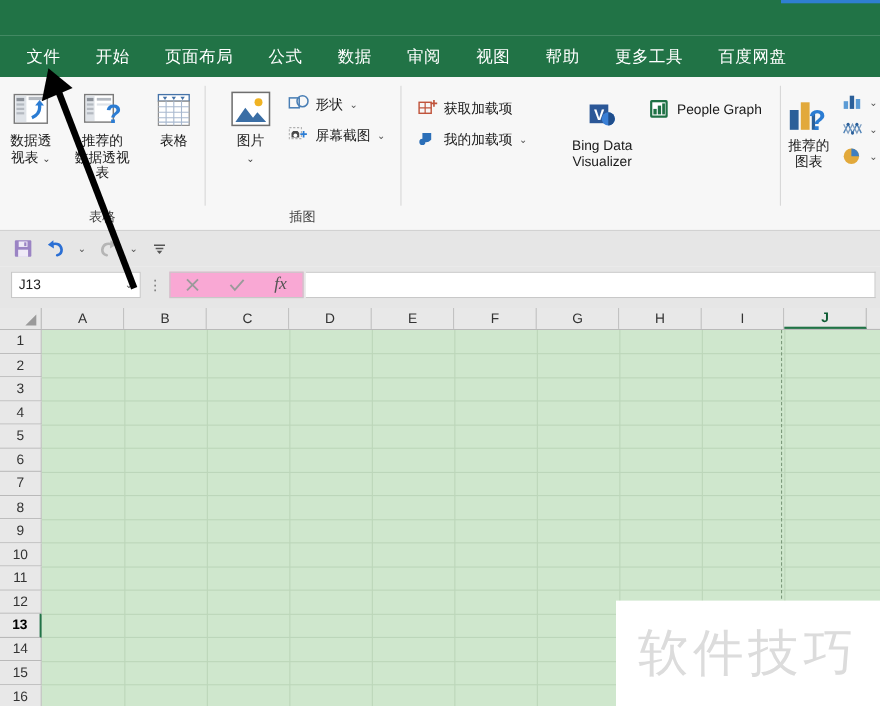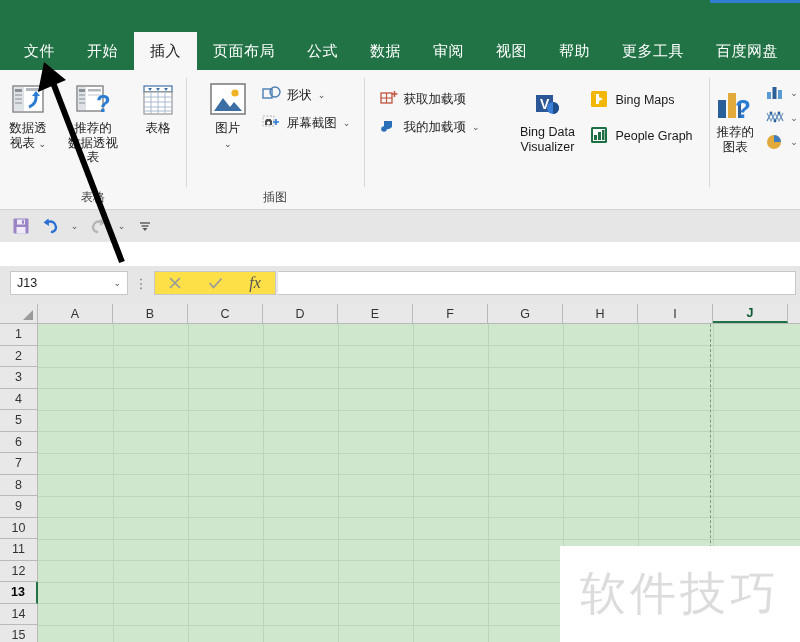--- a/index.html
+++ b/index.html
@@ -85,31 +85,31 @@
   .qat {
     height:32px; background:#e6e6e6; display:flex; align-items:center;
     padding-left:8px; gap:4px;
   }
   .qat-btn { width:26px; height:24px; display:flex; align-items:center; justify-content:center; cursor:default; }
   .qat-caret { width:13px; height:24px; display:flex; align-items:center; justify-content:center; font-size:9px; color:#555; cursor:default;}
 
   
   .fbar {
     height:38px; background:#e6e6e6; display:flex; align-items:center;
-    padding:0 4px 4px 10px; gap:0;margin-top:24px;
+    padding:0 4px 4px 10px; gap:0;
   }
   .namebox {
     width:118px; height:24px; background:#fff; border:1px solid #c8c8c8;
     display:flex; align-items:center; padding:0 6px;
     font-size:12.5px; color:#222;
   }
   .namebox .nb-val { flex:1; }
   .namebox .nb-caret { font-size:9px; color:#555; }
   .fb-dots { width:26px; height:24px; display:flex; align-items:center; justify-content:center; color:#777; font-size:13px; letter-spacing:0; }
-  .fb-icons { display:flex; height:24px; align-items:center; background:#fde047; border:1px solid #c8c8c8;justify-content:center; }
+  .fb-icons { display:flex; height:24px; align-items:center; background:#f9a8d4; border:1px solid #c8c8c8;justify-content:center; }
   .fb-ic { width:40px; height:22px; display:flex; align-items:center; justify-content:center; }
   .fb-input {
     flex:1; height:24px; background:#fff; border:1px solid #c8c8c8; border-left:none;
     margin-left:2px; font-size:12.5px; color:#222; padding:0 5px;
     display:flex; align-items:center;
   }
 
   
   .gridwrap { position:relative; background:#ffffff; height:365px; }
   .colhead {
@@ -162,21 +162,20 @@
 
 <div id="app">
 
   <div class="titlebar">
     <div class="title-accent"></div>
   </div>
 
   <div class="tabstrip">
     <div class="tab">文件</div>
     <div class="tab">开始</div>
-    <div class="tab active">插入</div>
     <div class="tab">页面布局</div>
     <div class="tab">公式</div>
     <div class="tab">数据</div>
     <div class="tab">审阅</div>
     <div class="tab">视图</div>
     <div class="tab">帮助</div>
     <div class="tab">更多工具</div>
     <div class="tab">百度网盘</div>
     <div class="tell-me">
       
@@ -334,29 +333,20 @@
               <path d="M22 10 a6 6 0 0 1 0 12 z" fill="#1f4e8c"></path>
             </svg>
           </span>
           <span class="lbl">
             <span>Bing Data</span><br>
             <span>Visualizer</span>
           </span>
         </div>
 
         <div class="col-small" style="padding-top:8px; gap:10px;">
-          <div class="smallbtn">
-            <span>
-              <svg width="20" height="18" viewBox="0 0 20 18">
-                <rect x="1" y="1" width="16" height="16" rx="1.5" fill="#f2b705"></rect>
-                <path d="M6 4 l3 0 l0 10 l-3 0 z M9 7 l4 2 l-4 2 z" fill="#fff"></path>
-              </svg>
-            </span>
-            <span>Bing Maps</span>
-          </div>
           <div class="smallbtn">
             <span>
               <svg width="20" height="18" viewBox="0 0 20 18">
                 <rect x="1" y="1" width="16" height="16" rx="1.5" fill="#1e7145"></rect>
                 <rect x="3" y="3" width="12" height="12" fill="#fff"></rect>
                 <rect x="4" y="9" width="3" height="5" fill="#1e7145"></rect>
                 <rect x="8" y="6" width="3" height="8" fill="#1e7145"></rect>
                 <rect x="12" y="4" width="2.5" height="10" fill="#1e7145"></rect>
               </svg>
             </span>

